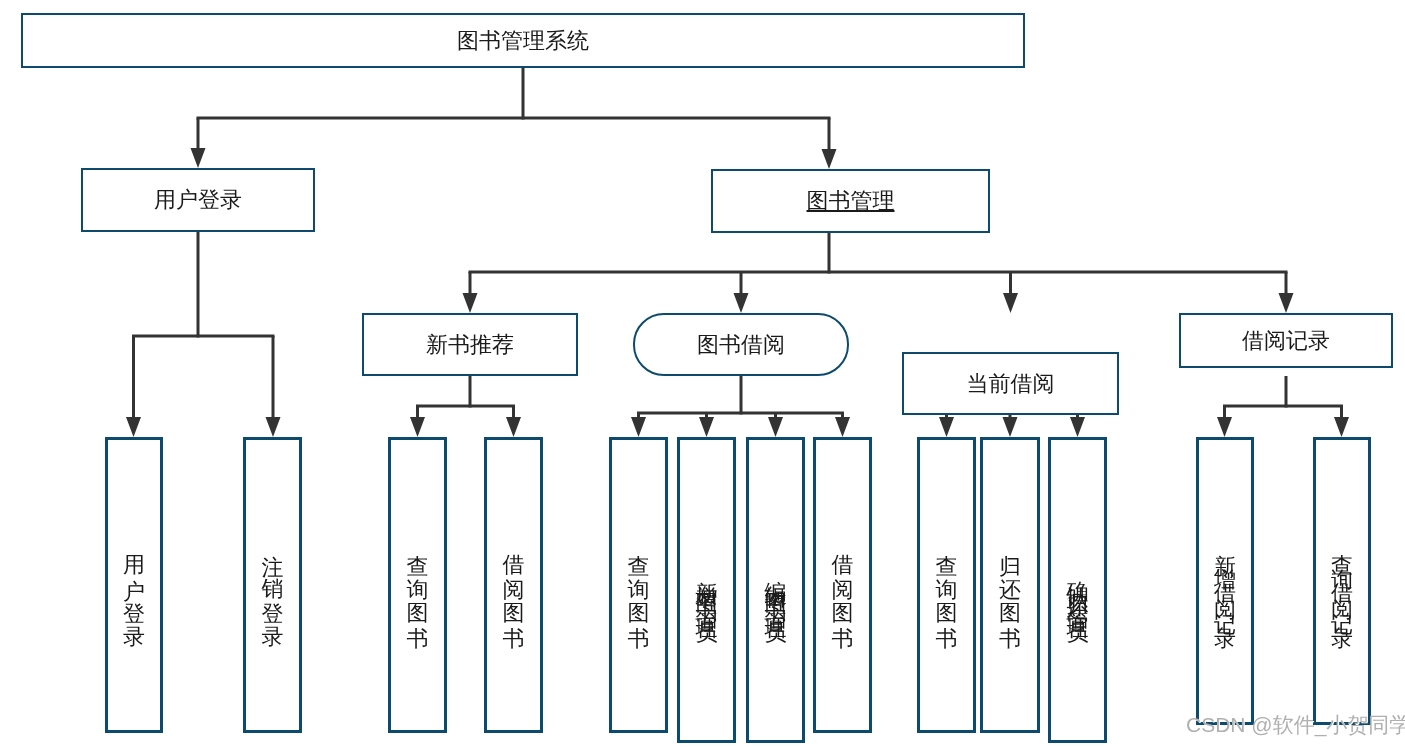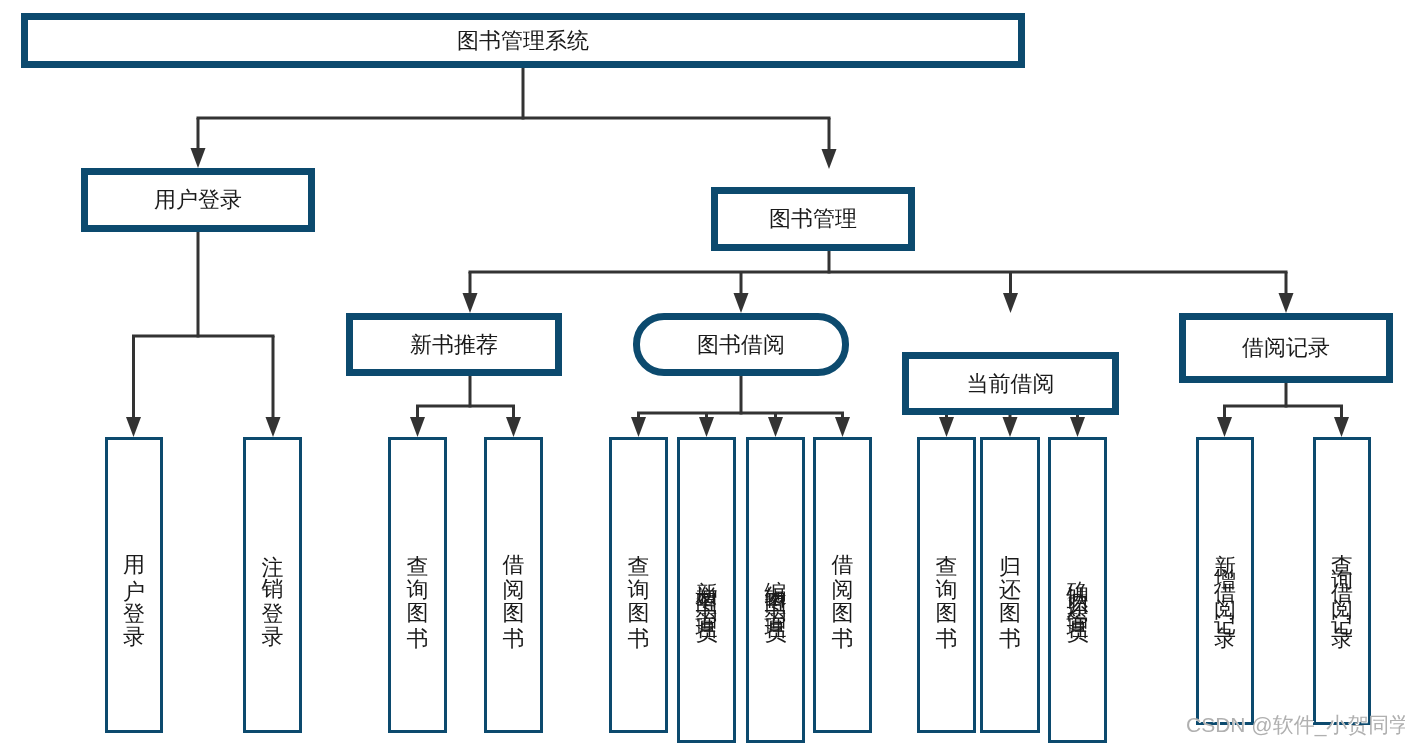--- a/index.html
+++ b/index.html
@@ -7,21 +7,21 @@
     position:relative;
     width:1405px;height:747px;
     background:#ffffff;
     font-family:"Liberation Sans","DejaVu Sans",sans-serif;
     overflow:hidden;
   }
   .connectors{position:absolute;left:0;top:0;z-index:1;}
   .box{
     position:absolute;z-index:2;
     background:#ffffff;
-    border:7px solid #0c4a6e;
+    border:2px solid #0c4a6e;
     box-sizing:border-box;
     display:flex;align-items:center;justify-content:center;
     color:#1a1a1a;font-size:22px;
   }
   .leaf{border-width:3px;}
   .v{
     writing-mode:vertical-rl;
     text-orientation:mixed;
     line-height:1;
     white-space:nowrap;
@@ -108,34 +108,34 @@
     </g>
   </svg>
 
   <div class="box" style="left:21px;top:13px;width:1004px;height:55px;">
     <span>图书管理系统</span>
   </div>
 
   <div class="box" style="left:81px;top:168px;width:234px;height:64px;">
     <span>用户登录</span>
   </div>
-  <div class="box" style="left:711px;top:187px;width:204px;height:64px;">
+  <div class="box" style="left:711px;top:169px;width:279px;height:64px;text-decoration:underline;">
     <span>图书管理</span>
   </div>
 
-  <div class="box" style="left:346px;top:313px;width:216px;height:63px;">
+  <div class="box" style="left:362px;top:313px;width:216px;height:63px;">
     <span>新书推荐</span>
   </div>
   <div class="box" style="left:633px;top:313px;width:216px;height:63px;border-radius:31px;">
     <span>图书借阅</span>
   </div>
   <div class="box" style="left:902px;top:313px;width:217px;height:63px;margin-top:39px;">
     <span>当前借阅</span>
   </div>
-  <div class="box" style="left:1179px;top:313px;width:214px;height:70px;">
+  <div class="box" style="left:1179px;top:313px;width:214px;height:55px;">
     <span>借阅记录</span>
   </div>
 
   <div class="box leaf" style="left:105px;top:437px;width:58px;height:296px;">
     <span class="v ls24">用户登录</span>
   </div>
   <div class="box leaf" style="left:243px;top:437px;width:59px;height:296px;">
     <span class="v ls24">注销登录</span>
   </div>
 

